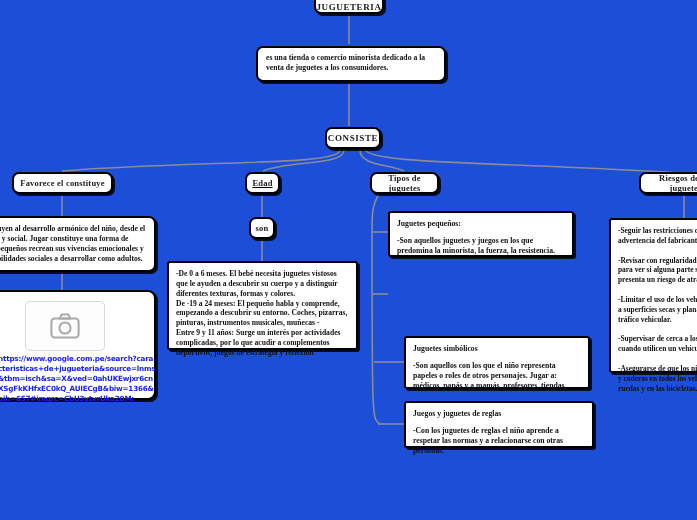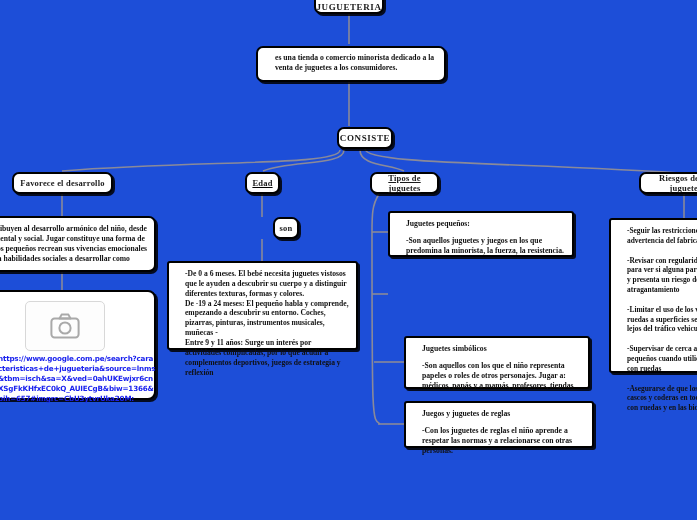--- a/index.html
+++ b/index.html
@@ -51,21 +51,20 @@
     font-size: 9px;
     letter-spacing: .6px;
   }
   .textbox {
     padding: 6px 7px 5px 7px;
     font-size: 7.7px;
     line-height: 1.32;
     color: #101010;
     font-weight: bold;
     overflow: hidden;
-    margin-left: 9px;
   }
   .textbox .hd {
     display: block;
     margin-bottom: 7px;
   }
   .textbox .bd {
     display: block;
     white-space: pre-line;
   }
   .textbox.plain .bd {
@@ -93,21 +92,21 @@
     left: 256px;
     top: 46px;
     width: 190px;
     height: 36px;
   }
   #node-definition .textbox {
     padding: 5px 8px;
   }
 
   #node-consiste {
-    left: 337px;
+    left: 325px;
     top: 127px;
     width: 56px;
     height: 22px;
   }
   #node-consiste .pill { height: 100%; }
 
   #node-branch-desarrollo {
     left: 12px;
     top: 172px;
     width: 101px;
@@ -123,21 +122,21 @@
     text-decoration: underline;
   }
   #node-branch-edad .pill { height: 100%; }
 
   #node-branch-tipos {
     left: 370px;
     top: 172px;
     width: 69px;
     height: 22px;
   }
-  #node-branch-tipos .pill { height: 100%; text-decoration: underline; }
+  #node-branch-tipos .pill { height: 100%; }
 
   #node-branch-riesgos {
     left: 639px;
     top: 172px;
     width: 92px;
     height: 22px;
   }
   #node-branch-riesgos .pill {
     height: 100%;
     justify-content: flex-start;
@@ -186,21 +185,20 @@
     word-break: break-all;
     text-decoration: none;
     display: block;
   }
 
   #node-son {
     left: 249px;
     top: 217px;
     width: 26px;
     height: 22px;
-    margin-left: 24px;
   }
   #node-son .pill { height: 100%; }
 
   #node-edad-text {
     left: 167px;
     top: 261px;
     width: 191px;
     height: 89px;
     font-family: Liberation Serif, serif;
   }
@@ -282,21 +280,21 @@
     <div class="textbox plain">
       <span class="bd">es una tienda o comercio minorista dedicado a la venta de juguetes a los consumidores.</span>
     </div>
   </div>
 
   <div class="node" id="node-consiste">
     <div class="pill caps">CONSISTE</div>
   </div>
 
   <div class="node" id="node-branch-desarrollo">
-    <div class="pill">Favorece el desarrollo</div>
+    <div class="pill">Favorece el constituye</div>
   </div>
 
   <div class="node" id="node-branch-edad">
     <div class="pill">Edad</div>
   </div>
 
   <div class="node" id="node-branch-tipos">
     <div class="pill">Tipos de juguetes</div>
   </div>
 

